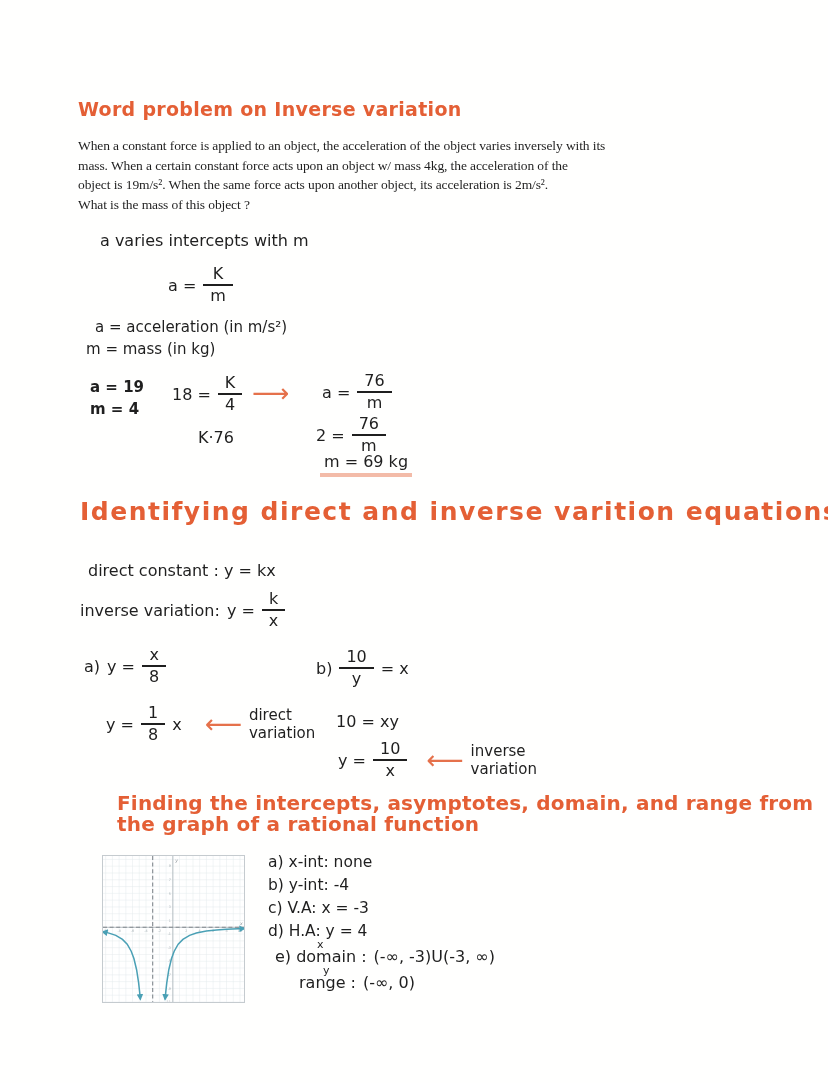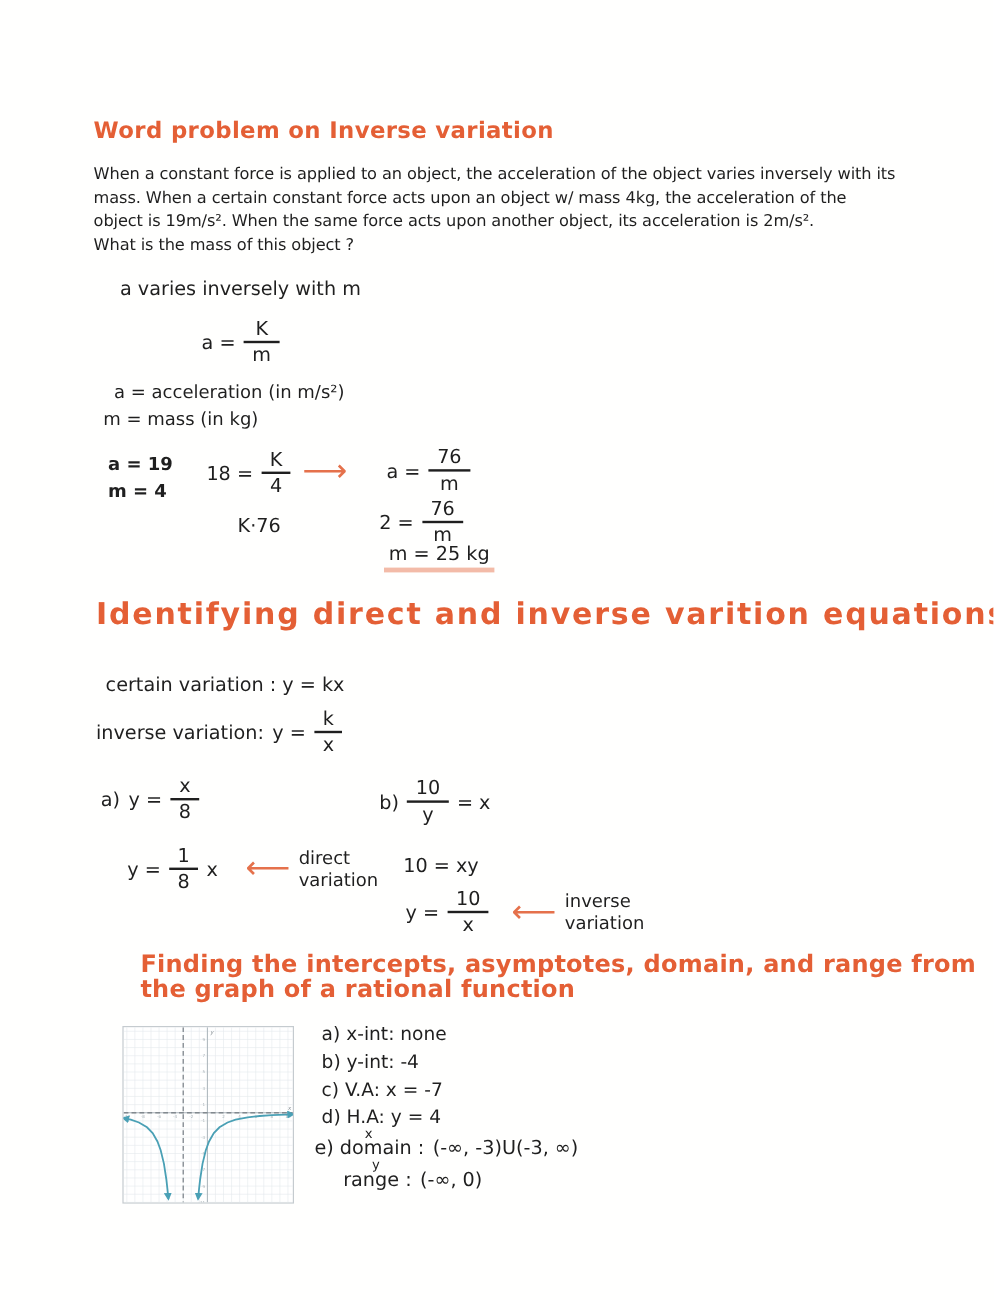--- a/index.html
+++ b/index.html
@@ -15,39 +15,39 @@
   .hw16{font-size:16px;white-space:nowrap;}
   .row{display:flex;align-items:center;gap:7px;}
   .frac{display:inline-block;text-align:center;font-size:16px;line-height:1.15;vertical-align:middle;}
   .frac .num{display:block;border-bottom:2px solid #1f1f1f;padding:0 7px 1px;}
   .frac .den{display:block;padding:1px 7px 0;}
   .arrow-r,.arrow-l{color:#e5714b;font-size:26px;line-height:1;}
   .answer-hl{border-bottom:4px solid #f3bba8;padding:0 4px 2px;}
   .tag{font-size:15px;line-height:1.2;}
   .lines div{line-height:22px;font-weight:bold;}
   .ansline{font-size:15.5px;white-space:nowrap;line-height:23px;}
-  .rel{position:relative;}
+  .rel{position:relative;margin-left:13px;}
   .sup-note{position:absolute;font-size:11px;top:-9px;}
   .graph-box{width:141px;height:146px;border:1px solid #c5cbcf;background:#fff;}
 </style>
 </head>
 <body>
 
 <div class="page">
 
   <div class="abs title t1" style="left:78px;top:98px;">Word problem on Inverse variation</div>
 
-  <div class="abs para" style="left:78px;top:136px;">
+  <div class="abs para" style="left:78px;top:136px;font-family:Liberation Serif, serif;">
     <div>When a constant force is applied to an object, the acceleration of the object varies inversely with its</div>
     <div>mass. When a certain constant force acts upon an object w/ mass 4kg, the acceleration of the</div>
     <div>object is 19m/s². When the same force acts upon another object, its acceleration is 2m/s².</div>
     <div>What is the mass of this object ?</div>
   </div>
 
-  <div class="abs hw16" style="left:100px;top:231px;">a varies inversely with m</div>
+  <div class="abs hw16" style="left:100px;top:231px;">a varies intercepts with m</div>
 
   <div class="abs row" style="left:168px;top:265px;">
     <span class="hw16">a =</span>
     <span class="frac">
       <span class="num">K</span>
       <span class="den">m</span>
     </span>
   </div>
 
   <div class="abs hw15" style="left:95px;top:318px;">a = acceleration (in m/s²)</div>
@@ -76,25 +76,25 @@
       <span class="den">m</span>
     </span>
   </div>
   <div class="abs row" style="left:316px;top:415px;">
     <span class="hw16">2 =</span>
     <span class="frac">
       <span class="num">76</span>
       <span class="den">m</span>
     </span>
   </div>
-  <div class="abs hw16 answer-hl" style="left:320px;top:452px;">m = 25 kg</div>
+  <div class="abs hw16 answer-hl" style="left:320px;top:452px;">m = 69 kg</div>
 
   <div class="abs title t2" style="left:80px;top:497px;">Identifying direct and inverse varition equations</div>
 
-  <div class="abs hw16" style="left:88px;top:561px;">certain variation : y = kx</div>
+  <div class="abs hw16" style="left:88px;top:561px;">direct constant : y = kx</div>
 
   <div class="abs row" style="left:80px;top:590px;">
     <span class="hw16">inverse variation:</span>
     <span class="hw16">y =</span>
     <span class="frac">
       <span class="num">k</span>
       <span class="den">x</span>
     </span>
   </div>
 
@@ -225,21 +225,21 @@
         <line x1="49.68571428571429" y1="0" x2="49.68571428571429" y2="146" stroke="#82898f" stroke-width="1.1" stroke-dasharray="4 2.6"></line>
         <line x1="0" y1="71.30232558139535" x2="141" y2="71.30232558139535" stroke="#82898f" stroke-width="1.1" stroke-dasharray="4 2.6"></line>
         <polyline points="0.0,75.8 6.0,77.1 12.8,79.4 19.5,83.4 24.2,88.2 28.2,95.2 30.9,102.5 33.6,113.7 35.6,126.7 36.6,135.6 37.3,142.7" fill="none" stroke="#4aa0b5" stroke-width="1.5" stroke-linecap="round" marker-start="url(#ah)" marker-end="url(#ah)"></polyline>
         <polyline points="62.1,142.7 62.8,135.6 63.8,126.7 65.8,113.7 68.5,102.5 71.2,95.2 75.2,88.2 79.9,83.4 86.6,79.4 93.3,77.1 103.4,75.1 113.5,74.0 123.5,73.3 141.0,72.6" fill="none" stroke="#4aa0b5" stroke-width="1.5" stroke-linecap="round" marker-start="url(#ah)" marker-end="url(#ah)"></polyline>
       </svg>
   </div>
 
   <div class="abs" style="left:268px;top:851px;">
     <div class="ansline">a) x-int: none</div>
     <div class="ansline">b) y-int: -4</div>
-    <div class="ansline">c) V.A: x = -7</div>
+    <div class="ansline">c) V.A: x = -3</div>
     <div class="ansline">d) H.A: y = 4</div>
   </div>
 
   <div class="abs row" style="left:262px;top:947px;">
     <span class="hw16 rel">
       <span>e) domain :</span>
       <span class="sup-note" style="left:42px;">x</span>
     </span>
     <span class="hw16">(-∞, -3)U(-3, ∞)</span>
   </div>

